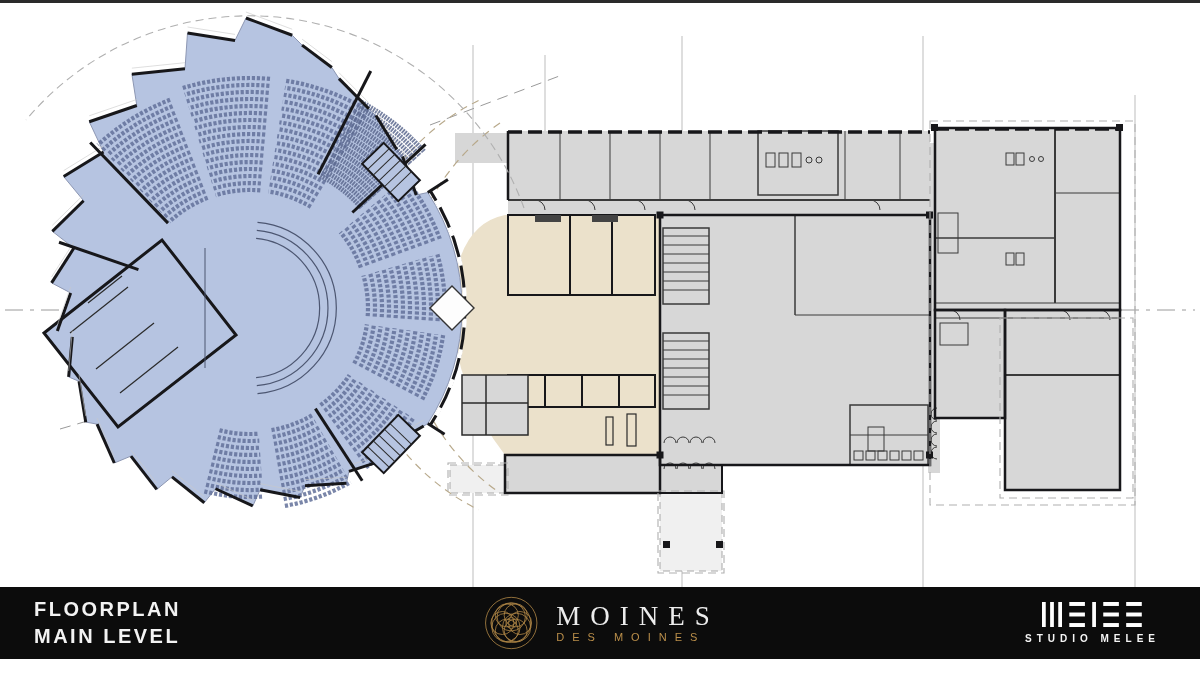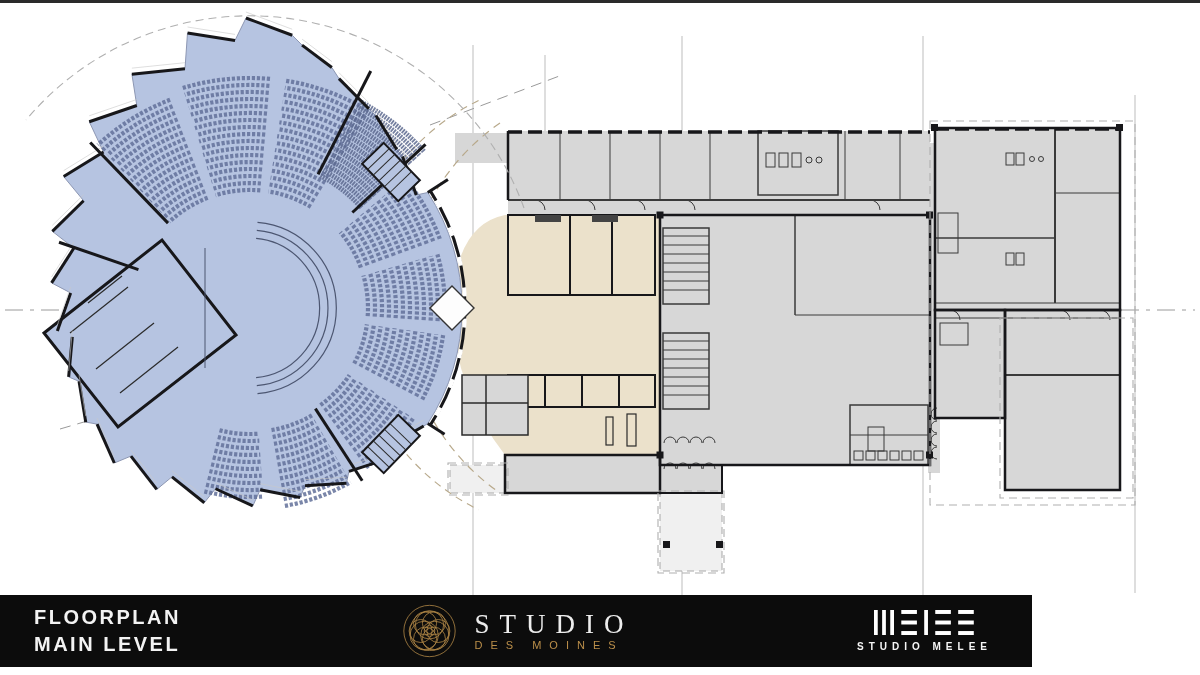--- a/index.html
+++ b/index.html
@@ -5,21 +5,21 @@
   :root{
     --footer-bg:#0c0c0c; --text-light:#f3f3f3; --gold:#bb8f4a;
     --blue:#b6c4e1; --seat:#63719a; --beige:#ebe1cb; --room:#d7d7d7;
     --canopy:#f0f0f0; --wall:#17171a; --grid:#bdbdbd; --thin:#3a3a3a;
   }
   *{margin:0;padding:0;box-sizing:border-box;}
   body{width:1200px;height:675px;background:#fff;font-family:"Liberation Sans",sans-serif;overflow:hidden;}
   .slide{position:relative;width:1200px;height:675px;background:#fff;}
   .top-rule{position:absolute;top:0;left:0;width:1200px;height:3px;background:#2a2a2a;}
   .plan-wrap{position:absolute;top:3px;left:0;width:1200px;height:600px;}
-  .footer{position:absolute;left:0;bottom:8px;width:1032px;height:72px;background:var(--footer-bg);
+  .footer{position:absolute;left:0;bottom:16px;width:1200px;height:72px;background:var(--footer-bg);
           display:flex;align-items:center;}
   .slide-title{margin-left:34px;color:var(--text-light);font-size:20px;font-weight:700;
                letter-spacing:2.5px;line-height:1.35;}
   .brand{position:absolute;left:50%;top:50%;transform:translate(-50%,-50%);
          display:flex;align-items:center;gap:14px;}
   .brand-text{display:flex;flex-direction:column;gap:2px;}
   .brand-name{color:#ededed;font-family:"Liberation Serif",serif;font-size:27px;
               letter-spacing:10px;font-weight:400;line-height:1;}
   .brand-sub{color:var(--gold);font-size:11px;letter-spacing:8px;font-weight:500;line-height:1;}
   .studio{margin-left:auto;margin-right:40px;display:flex;flex-direction:column;align-items:center;gap:6px;}
@@ -457,21 +457,21 @@
         <circle cx="30" cy="43.7" r="13"></circle>
           <circle cx="25" cy="35" r="13"></circle>
         <circle cx="30" cy="26.3" r="13"></circle>
           <circle cx="40" cy="26.3" r="13"></circle>
         <circle cx="35" cy="35" r="6"></circle>
         <circle cx="35" cy="28" r="16"></circle>
           <circle cx="29" cy="40" r="16"></circle>
           <circle cx="41" cy="40" r="16"></circle>
       </svg>
       <div class="brand-text">
-        <span class="brand-name">STUDIO</span>
+        <span class="brand-name">MOINES</span>
         <span class="brand-sub">DES MOINES</span>
       </div>
     </div>
 
     <div class="studio">
       <svg width="100" height="25" viewBox="0 0 96 24" fill="#fff">
         <rect x="0" y="0" width="3.6" height="24"></rect>
           <rect x="7.8" y="0" width="3.6" height="24"></rect>
           <rect x="15.6" y="0" width="3.6" height="24"></rect>
         <rect x="26.2" y="0" width="15" height="3.8"></rect>

